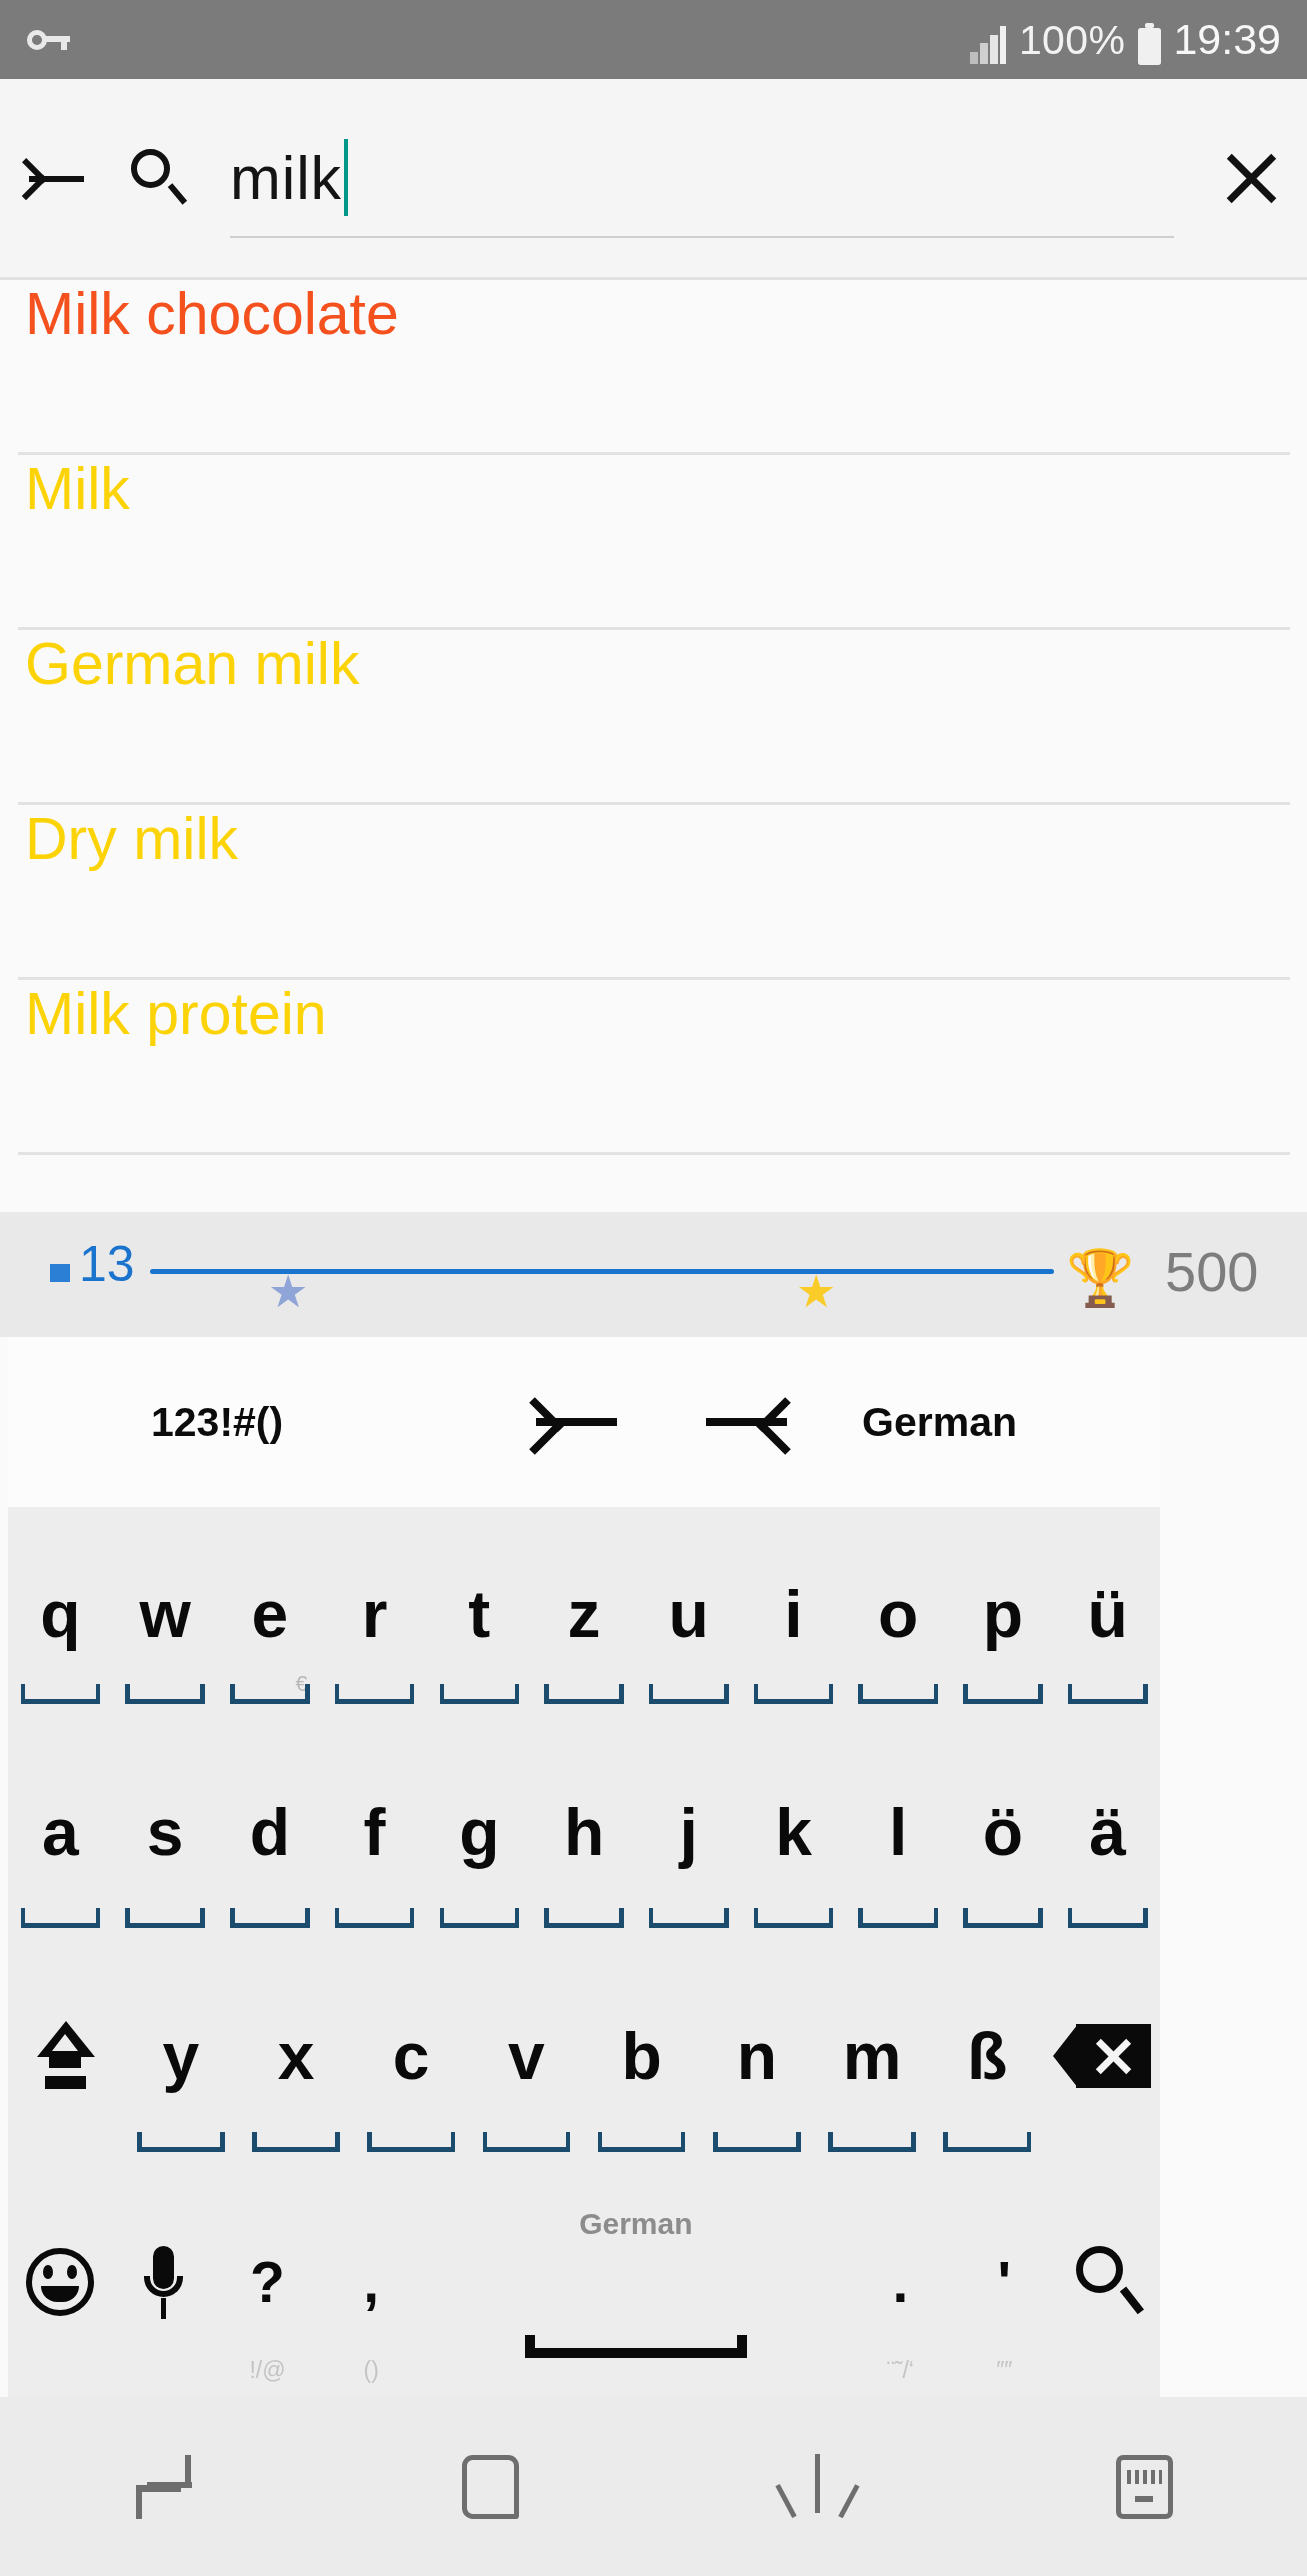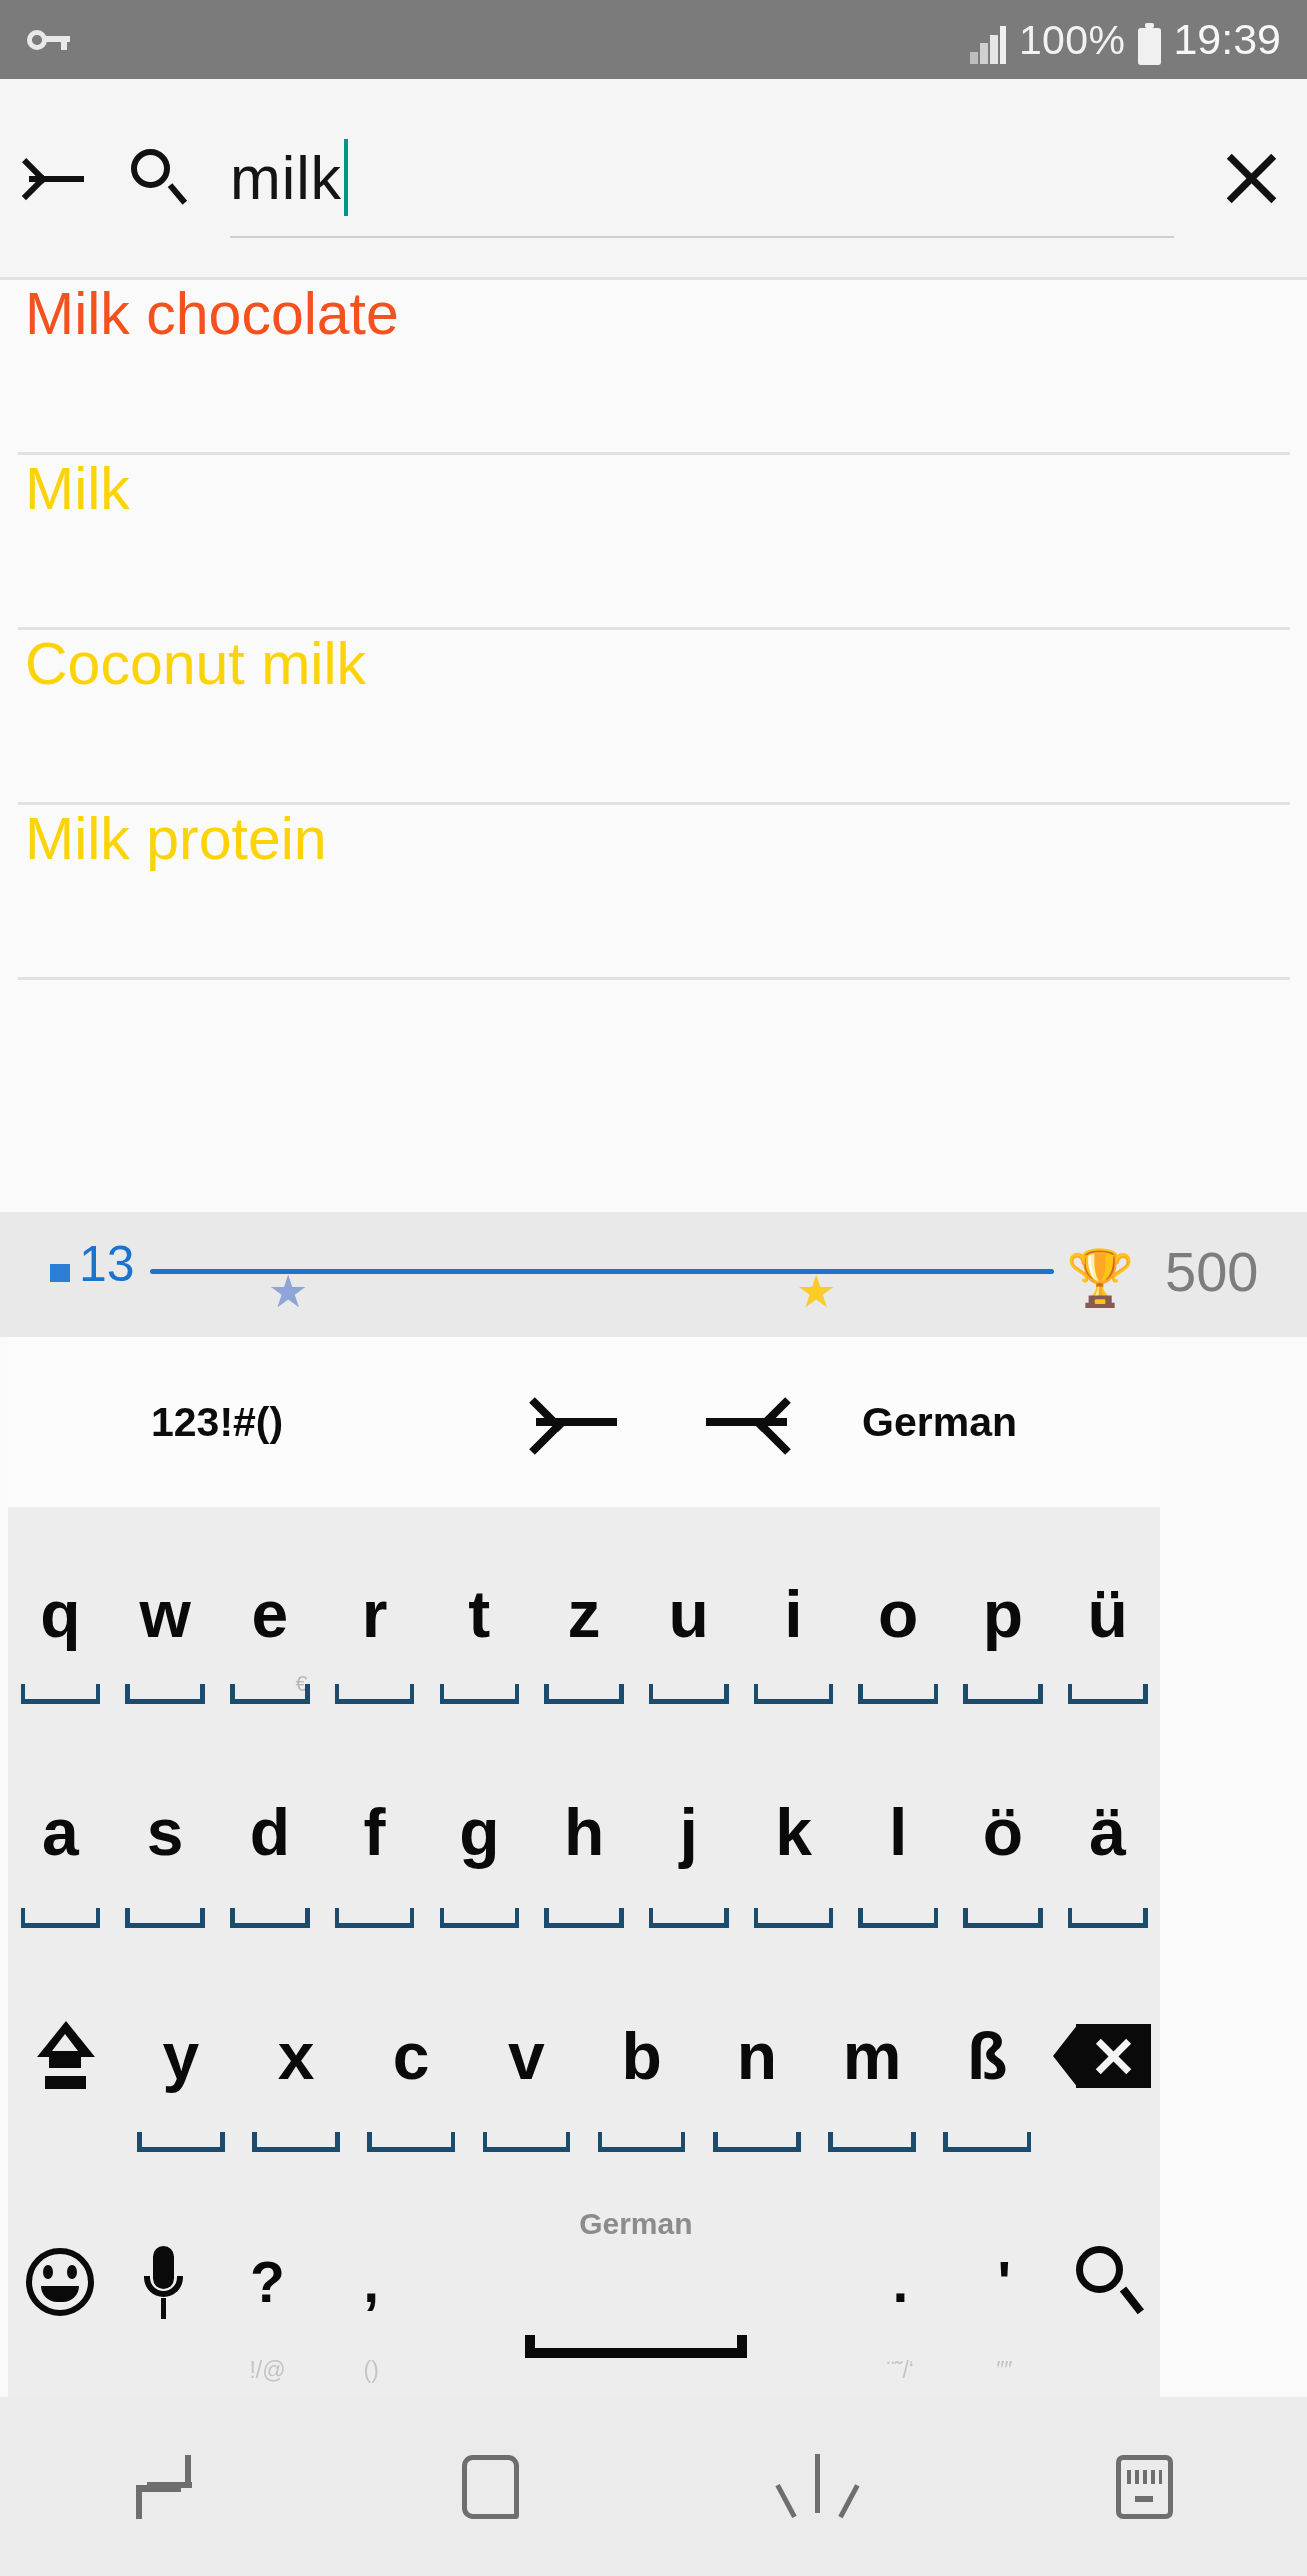--- a/index.html
+++ b/index.html
@@ -275,21 +275,25 @@
 
     <div class="sugrow">
       <span class="label" style="color:#f4511e">Milk chocolate</span>
       <span class="rule"></span>
     </div>
     <div class="sugrow">
       <span class="label" style="color:#fcd307">Milk</span>
       <span class="rule"></span>
     </div>
     <div class="sugrow">
-      <span class="label" style="color:#fcd307">Coconut milk</span>
+      <span class="label" style="color:#fcd307">German milk</span>
+      <span class="rule"></span>
+    </div>
+    <div class="sugrow">
+      <span class="label" style="color:#fcd307">Dry milk</span>
       <span class="rule"></span>
     </div>
     <div class="sugrow">
       <span class="label" style="color:#fcd307">Milk protein</span>
       <span class="rule"></span>
     </div>
   </div>
 
   <div class="progress">
     <div class="pg-inner">

